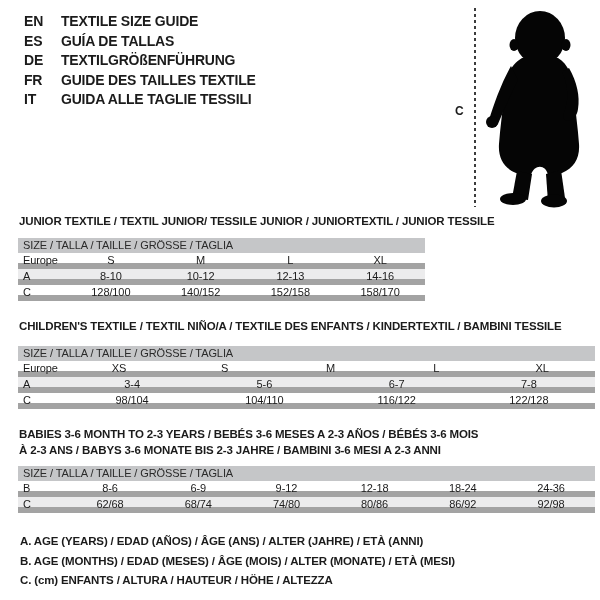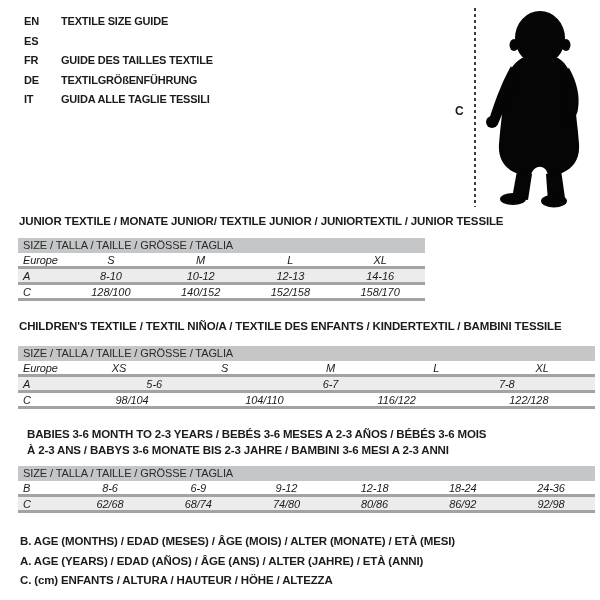--- a/index.html
+++ b/index.html
@@ -8,21 +8,21 @@
     position: relative;
     background: #ffffff;
     color: #1b1b1b;
     font-family: "Liberation Sans", sans-serif;
     overflow: hidden;
   }
   .abs { position: absolute; }
 
   
   .lang-block { left: 24px; top: 12px; }
-  .lang-row { display: flex; line-height: 19.5px; font-size: 11px; font-weight: bold; letter-spacing: -0.2px; }
+  .lang-row { display: flex; line-height: 19.5px; font-size: 14px; font-weight: bold; letter-spacing: -0.2px; }
   .lang-code { width: 37px; }
   .lang-title { white-space: nowrap; text-align: right; }
 
   
   .height-line {
     left: 474px; top: 8px; width: 2px; height: 199px;
     background: repeating-linear-gradient(to bottom, #3c3c3c 0 3px, transparent 3px 6px);
   }
   .height-label { left: 455px; top: 104px; font-size: 12px; font-weight: bold; }
   .baby-svg { left: 484px; top: 6px; }
@@ -36,49 +36,49 @@
 
   
   .size-table { font-size: 11px; letter-spacing: -0.1px; }
   .t-head {
     height: 15px; line-height: 15px;
     background: #c5c6c8; color: #2a2a2a;
     padding-left: 5px;
   }
   .t-row {
     display: flex; height: 16px; line-height: 15px;
-    border-bottom: 3px solid #a3a3a3;
-    font-style: italic;
+    border-bottom: 6px solid #a3a3a3;
   }
   .t-row.shaded { background: #ececed; }
   .t-label { width: 48px; padding-left: 5px; }
   .t-cell { flex: 1; text-align: center; }
 
   
   .notes { left: 20px; top: 532px; }
   .note-line { font-size: 11.5px; font-weight: bold; letter-spacing: -0.15px; line-height: 19.5px; white-space: nowrap; }
 </style>
 </head>
 <body>
 
 <div class="abs lang-block">
   <div class="lang-row">
     <span class="lang-code">EN</span>
     <span class="lang-title">TEXTILE SIZE GUIDE</span>
   </div>
   <div class="lang-row">
     <span class="lang-code">ES</span>
+    <span class="lang-title">GUÍA DE TALLAS</span>
+  </div>
+  <div class="lang-row">
+    <span class="lang-code">DE</span>
+    <span class="lang-title">TEXTILGRÖßENFÜHRUNG</span>
   </div>
   <div class="lang-row">
     <span class="lang-code">FR</span>
     <span class="lang-title">GUIDE DES TAILLES TEXTILE</span>
-  </div>
-  <div class="lang-row">
-    <span class="lang-code">DE</span>
-    <span class="lang-title">TEXTILGRÖßENFÜHRUNG</span>
   </div>
   <div class="lang-row">
     <span class="lang-code">IT</span>
     <span class="lang-title">GUIDA ALLE TAGLIE TESSILI</span>
   </div>
 </div>
 
 <div>
   <div class="abs height-line"></div>
   <div class="abs height-label">C</div>
@@ -97,21 +97,21 @@
       <path d="M85,62 C93,76 96,90 94,103 C93,112 85,118 80,113
                C78,110 82,102 83,95 C84,84 82,74 78,66 Z"></path>
       <path d="M33,165 L48,168 L44,194 L28,192 Z"></path>
       <ellipse cx="29" cy="193" rx="13" ry="6"></ellipse>
       <path d="M62,168 L77,164 L81,192 L64,196 Z"></path>
       <ellipse cx="70" cy="195" rx="13" ry="6.5"></ellipse>
     </g>
   </svg>
 </div>
 
-<div class="abs sec-title" style="left:19px; top:214px;">JUNIOR TEXTILE / MONATE JUNIOR/ TEXTILE JUNIOR / JUNIORTEXTIL / JUNIOR TESSILE</div>
+<div class="abs sec-title" style="left:19px; top:214px;">JUNIOR TEXTILE / TEXTIL JUNIOR/ TESSILE JUNIOR / JUNIORTEXTIL / JUNIOR TESSILE</div>
 <div class="abs size-table" style="left:18px; top:238px; width:407px;">
   <div class="t-head">SIZE / TALLA / TAILLE / GRÖSSE / TAGLIA</div>
   <div class="t-row">
     <div class="t-label">Europe</div>
     <div class="t-cell">S</div>
     <div class="t-cell">M</div>
     <div class="t-cell">L</div>
     <div class="t-cell">XL</div>
   </div>
   <div class="t-row shaded">
@@ -136,34 +136,35 @@
   <div class="t-row">
     <div class="t-label">Europe</div>
     <div class="t-cell">XS</div>
     <div class="t-cell">S</div>
     <div class="t-cell">M</div>
     <div class="t-cell">L</div>
     <div class="t-cell">XL</div>
   </div>
   <div class="t-row shaded">
     <div class="t-label">A</div>
+    <div class="t-cell">3-4</div>
     <div class="t-cell">5-6</div>
     <div class="t-cell">6-7</div>
     <div class="t-cell">7-8</div>
   </div>
   <div class="t-row">
     <div class="t-label">C</div>
     <div class="t-cell">98/104</div>
     <div class="t-cell">104/110</div>
     <div class="t-cell">116/122</div>
     <div class="t-cell">122/128</div>
   </div>
 </div>
 
-<div class="abs sec-title wrap" style="left:19px; top:427px;margin-left:8px;">BABIES 3-6 MONTH TO 2-3 YEARS / BEBÉS 3-6 MESES A 2-3 AÑOS / BÉBÉS 3-6 MOIS À 2-3 ANS / BABYS 3-6 MONATE BIS 2-3 JAHRE / BAMBINI 3-6 MESI A 2-3 ANNI</div>
+<div class="abs sec-title wrap" style="left:19px; top:427px;">BABIES 3-6 MONTH TO 2-3 YEARS / BEBÉS 3-6 MESES A 2-3 AÑOS / BÉBÉS 3-6 MOIS À 2-3 ANS / BABYS 3-6 MONATE BIS 2-3 JAHRE / BAMBINI 3-6 MESI A 2-3 ANNI</div>
 <div class="abs size-table" style="left:18px; top:466px; width:577px;">
   <div class="t-head">SIZE / TALLA / TAILLE / GRÖSSE / TAGLIA</div>
   <div class="t-row">
     <div class="t-label">B</div>
     <div class="t-cell">8-6</div>
     <div class="t-cell">6-9</div>
     <div class="t-cell">9-12</div>
     <div class="t-cell">12-18</div>
     <div class="t-cell">18-24</div>
     <div class="t-cell">24-36</div>
@@ -173,16 +174,16 @@
     <div class="t-cell">62/68</div>
     <div class="t-cell">68/74</div>
     <div class="t-cell">74/80</div>
     <div class="t-cell">80/86</div>
     <div class="t-cell">86/92</div>
     <div class="t-cell">92/98</div>
   </div>
 </div>
 
 <div class="abs notes">
+  <div class="note-line">A. AGE (YEARS) / EDAD (AÑOS) / ÂGE (ANS) / ALTER (JAHRE) / ETÀ (ANNI)</div>
   <div class="note-line">B. AGE (MONTHS) / EDAD (MESES) / ÂGE (MOIS) / ALTER (MONATE) / ETÀ (MESI)</div>
-  <div class="note-line">A. AGE (YEARS) / EDAD (AÑOS) / ÂGE (ANS) / ALTER (JAHRE) / ETÀ (ANNI)</div>
   <div class="note-line">C. (cm) ENFANTS / ALTURA / HAUTEUR / HÖHE / ALTEZZA</div>
 </div>
 
 </body></html>

